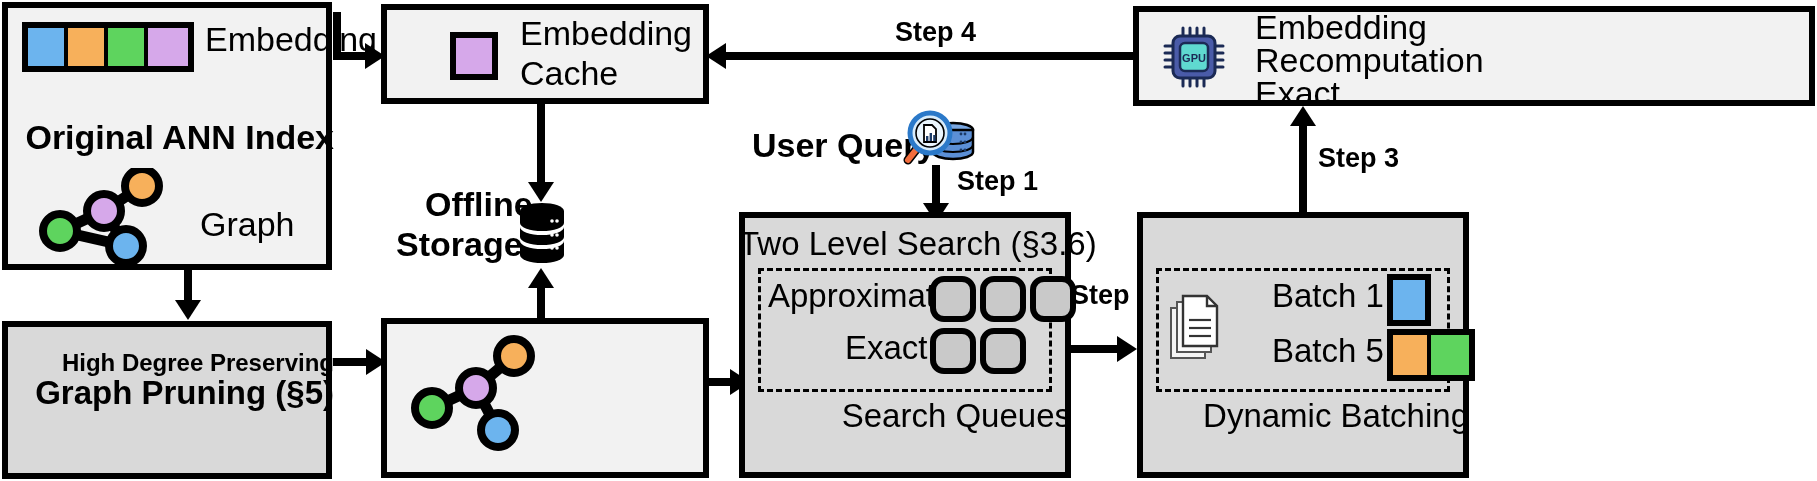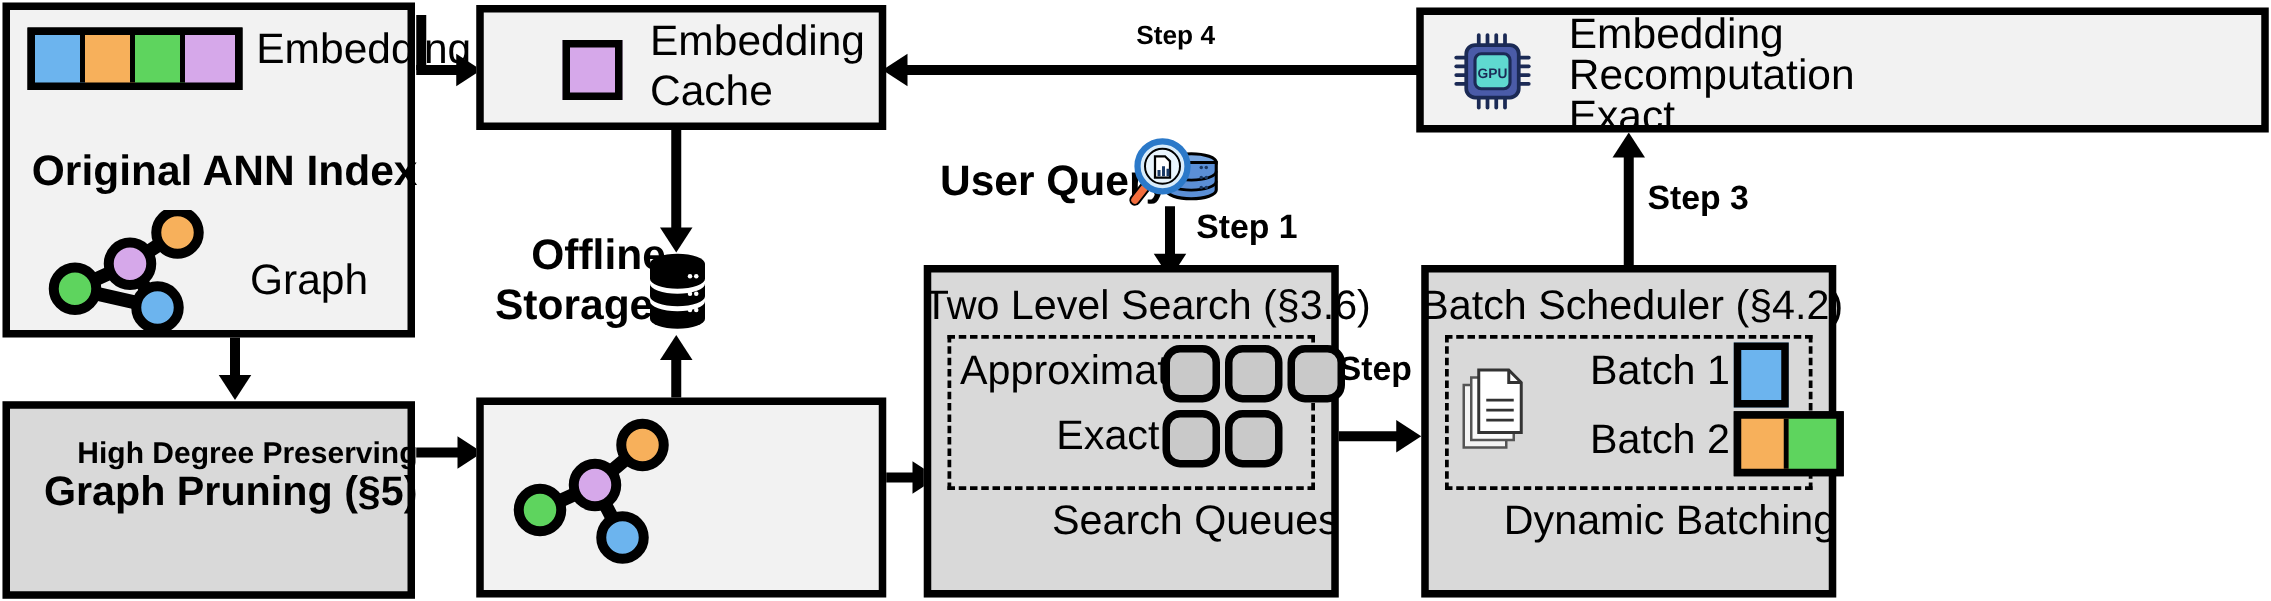--- a/index.html
+++ b/index.html
@@ -247,42 +247,41 @@
     <div class="qcell"></div>
   </div>
 
   <div class="label lbl-plain ctr" style="left:739px; top:398px; width:332px; font-size:33px;">Search Queues</div>
 
   <div class="hline" style="left:1071px; top:345px; width:54px; height:8px;"></div>
   <div class="arrowhead ar-right" style="left:1117px; top:336px;"></div>
   <div class="label lbl-bold" style="left:1071px; top:280px; font-size:27px;">Step 2</div>
 
   <div class="box shaded" style="left:1137px; top:212px; width:332px; height:266px;"></div>
-  <div class="label lbl-plain ctr" style="left:1137px; top:226px; width:332px; font-size:33px;">Batch Scheduler (§4.2)</div>
 
   <div class="dashed" style="left:1156px; top:268px; width:294px; height:124px;"></div>
 
   <div class="icon" style="left:1167px; top:292px; width:56px; height:74px;">
     <svg width="56" height="74" viewBox="0 0 56 74">
       <path d="M4 16 h24 l10 10 v40 h-34 z" fill="#f5f5f5" stroke="#555" stroke-width="2"></path>
       <path d="M10 10 h24 l10 10 v40 h-34 z" fill="#fafafa" stroke="#555" stroke-width="2"></path>
       <path d="M16 4 h24 l10 10 v40 h-34 z" fill="#ffffff" stroke="#333" stroke-width="2.4"></path>
       <path d="M40 4 v10 h10" fill="none" stroke="#333" stroke-width="2.4"></path>
       <g stroke="#333" stroke-width="2.2">
         <line x1="22" y1="28" x2="44" y2="28"></line>
         <line x1="22" y1="36" x2="44" y2="36"></line>
         <line x1="22" y1="44" x2="44" y2="44"></line>
       </g>
     </svg>
   </div>
 
   <div class="label lbl-plain" style="left:1272px; top:278px; font-size:33px;">Batch 1</div>
   <div class="swatch" style="left:1387px; top:274px; width:44px; height:52px; background:#6cb4ee;"></div>
 
-  <div class="label lbl-plain" style="left:1272px; top:333px; font-size:33px;">Batch 2</div>
+  <div class="label lbl-plain" style="left:1272px; top:333px; font-size:33px;">Batch 5</div>
   <div class="vector" style="left:1387px; top:329px; width:88px; height:52px;">
     <div class="cell" style="background:#f7b05b;"></div>
     <div class="cell" style="background:#5ed45e;"></div>
   </div>
 
   <div class="label lbl-plain ctr" style="left:1137px; top:398px; width:332px; font-size:33px;">Dynamic Batching</div>
 
   <div class="vline" style="left:1299px; top:124px; width:8px; height:90px;"></div>
   <div class="arrowhead ar-up" style="left:1290px; top:106px;"></div>
   <div class="label lbl-bold" style="left:1318px; top:143px; font-size:27px;">Step 3</div>
@@ -314,15 +313,15 @@
       <text x="31" y="36" font-family="'Liberation Sans', sans-serif" font-size="11" font-weight="700" fill="#1b2a55" text-anchor="middle">GPU</text>
     </svg>
   </div>
 
   <div class="label lbl-plain" style="left:1255px; top:8px; font-size:34px;">Embedding</div>
   <div class="label lbl-plain" style="left:1255px; top:41px; font-size:34px;">Recomputation</div>
   <div class="label lbl-plain" style="left:1255px; top:74px; font-size:34px;">Exact</div>
 
   <div class="hline" style="left:723px; top:52px; width:412px; height:8px;"></div>
   <div class="arrowhead ar-left" style="left:706px; top:43px;"></div>
-  <div class="label lbl-bold" style="left:895px; top:17px; font-size:21px;margin-left:14px;">Step 4</div>
+  <div class="label lbl-bold" style="left:895px; top:17px; font-size:27px;">Step 4</div>
 
 </div>
 
 </body></html>

